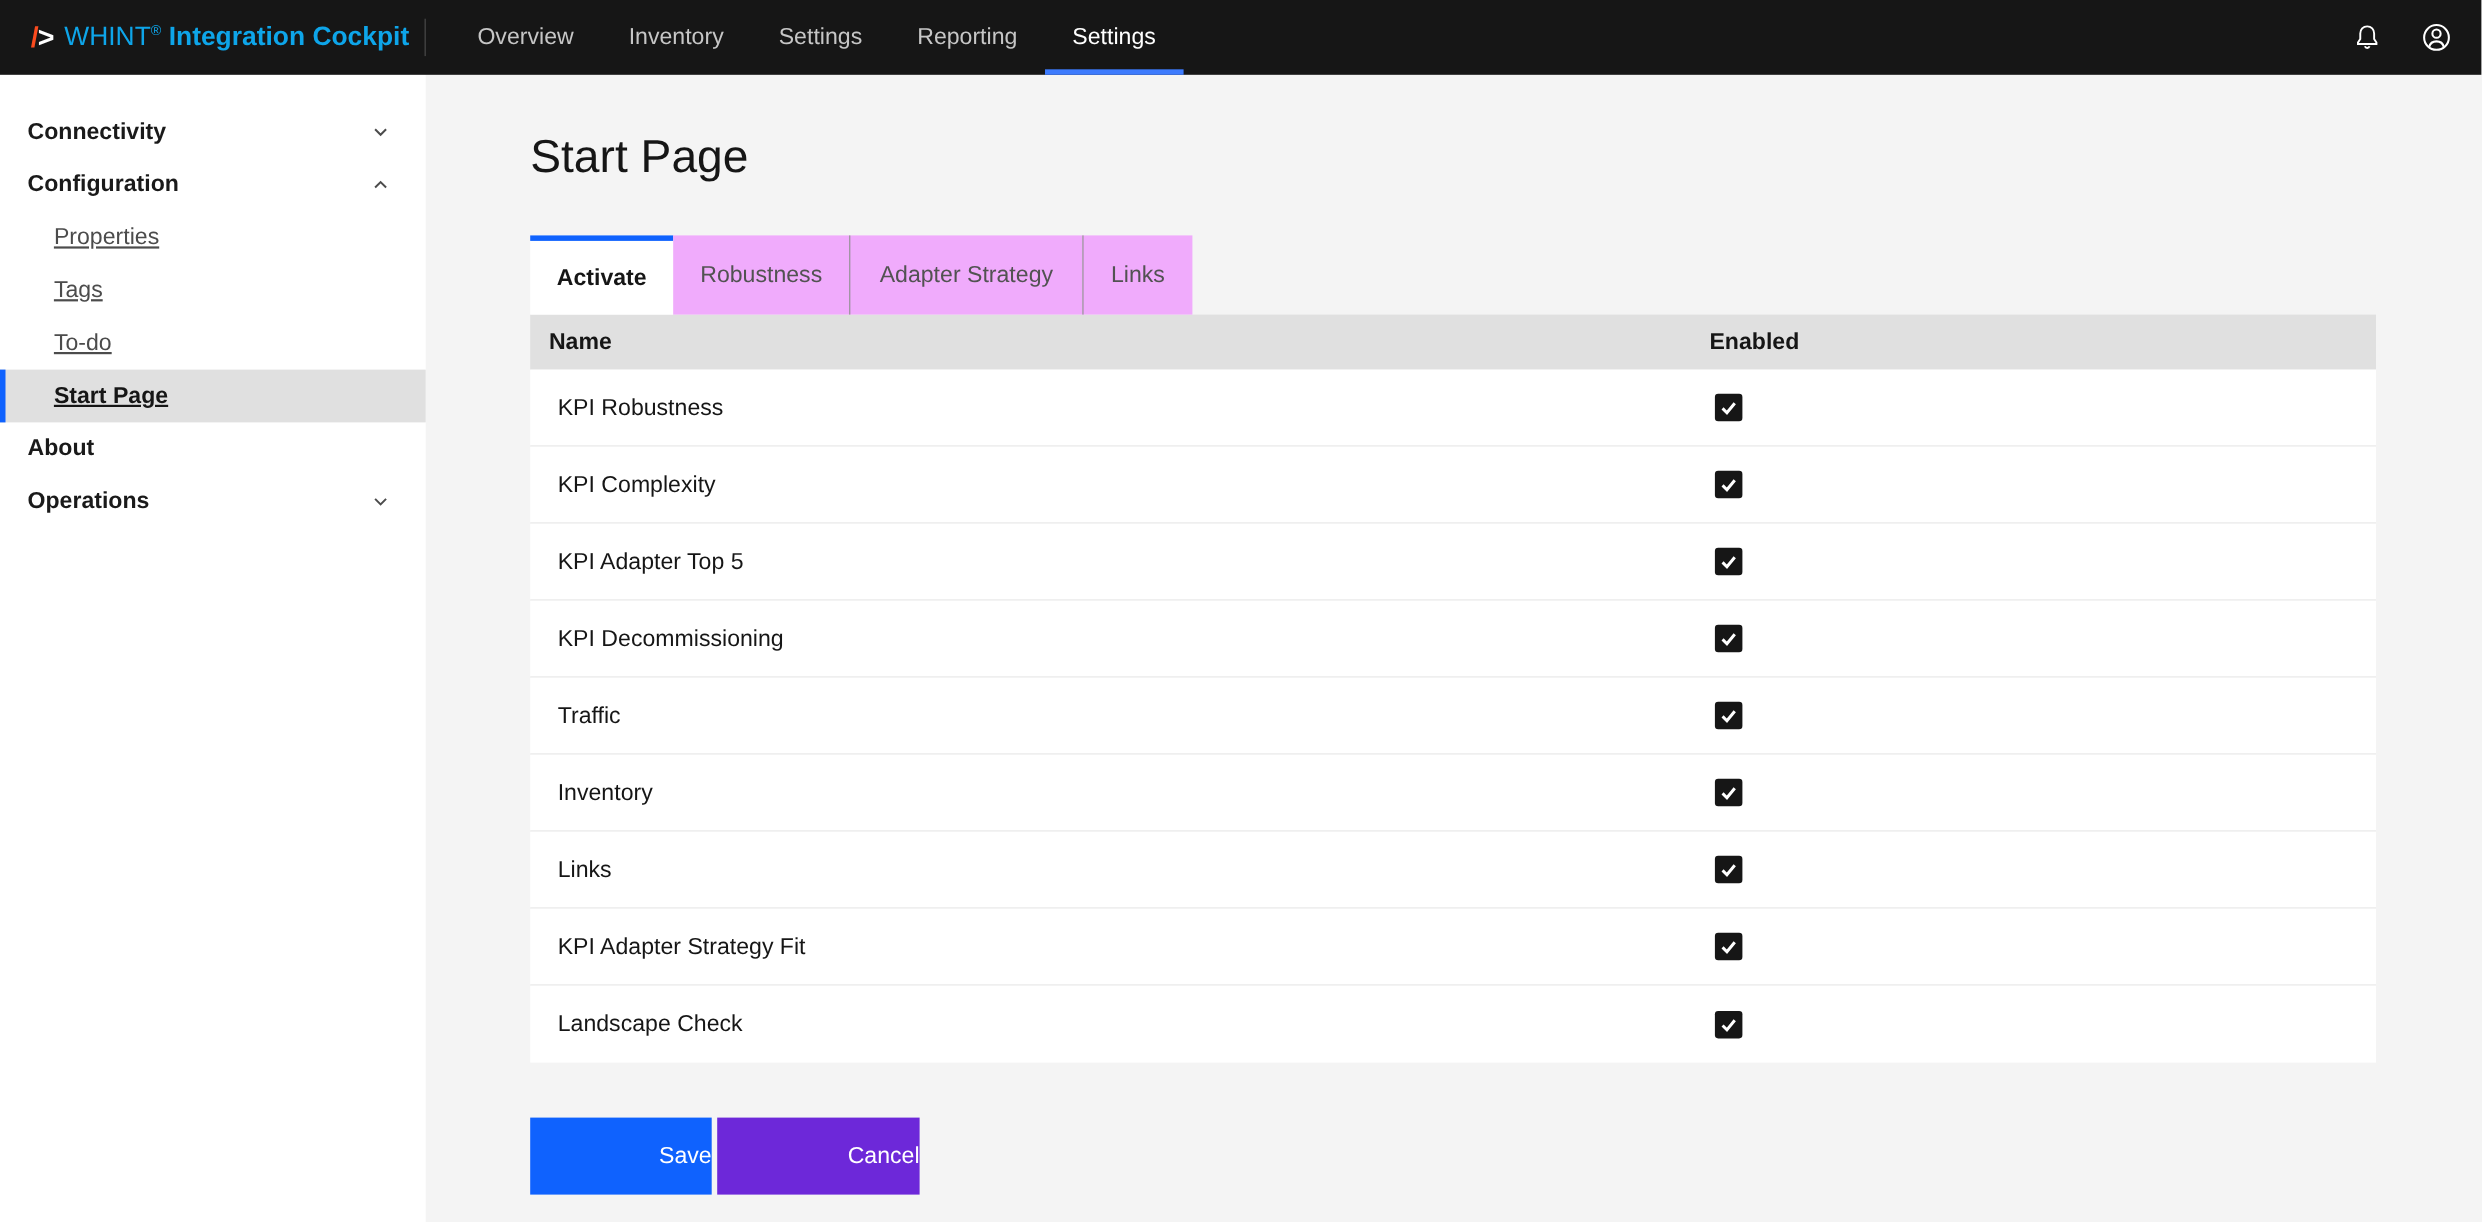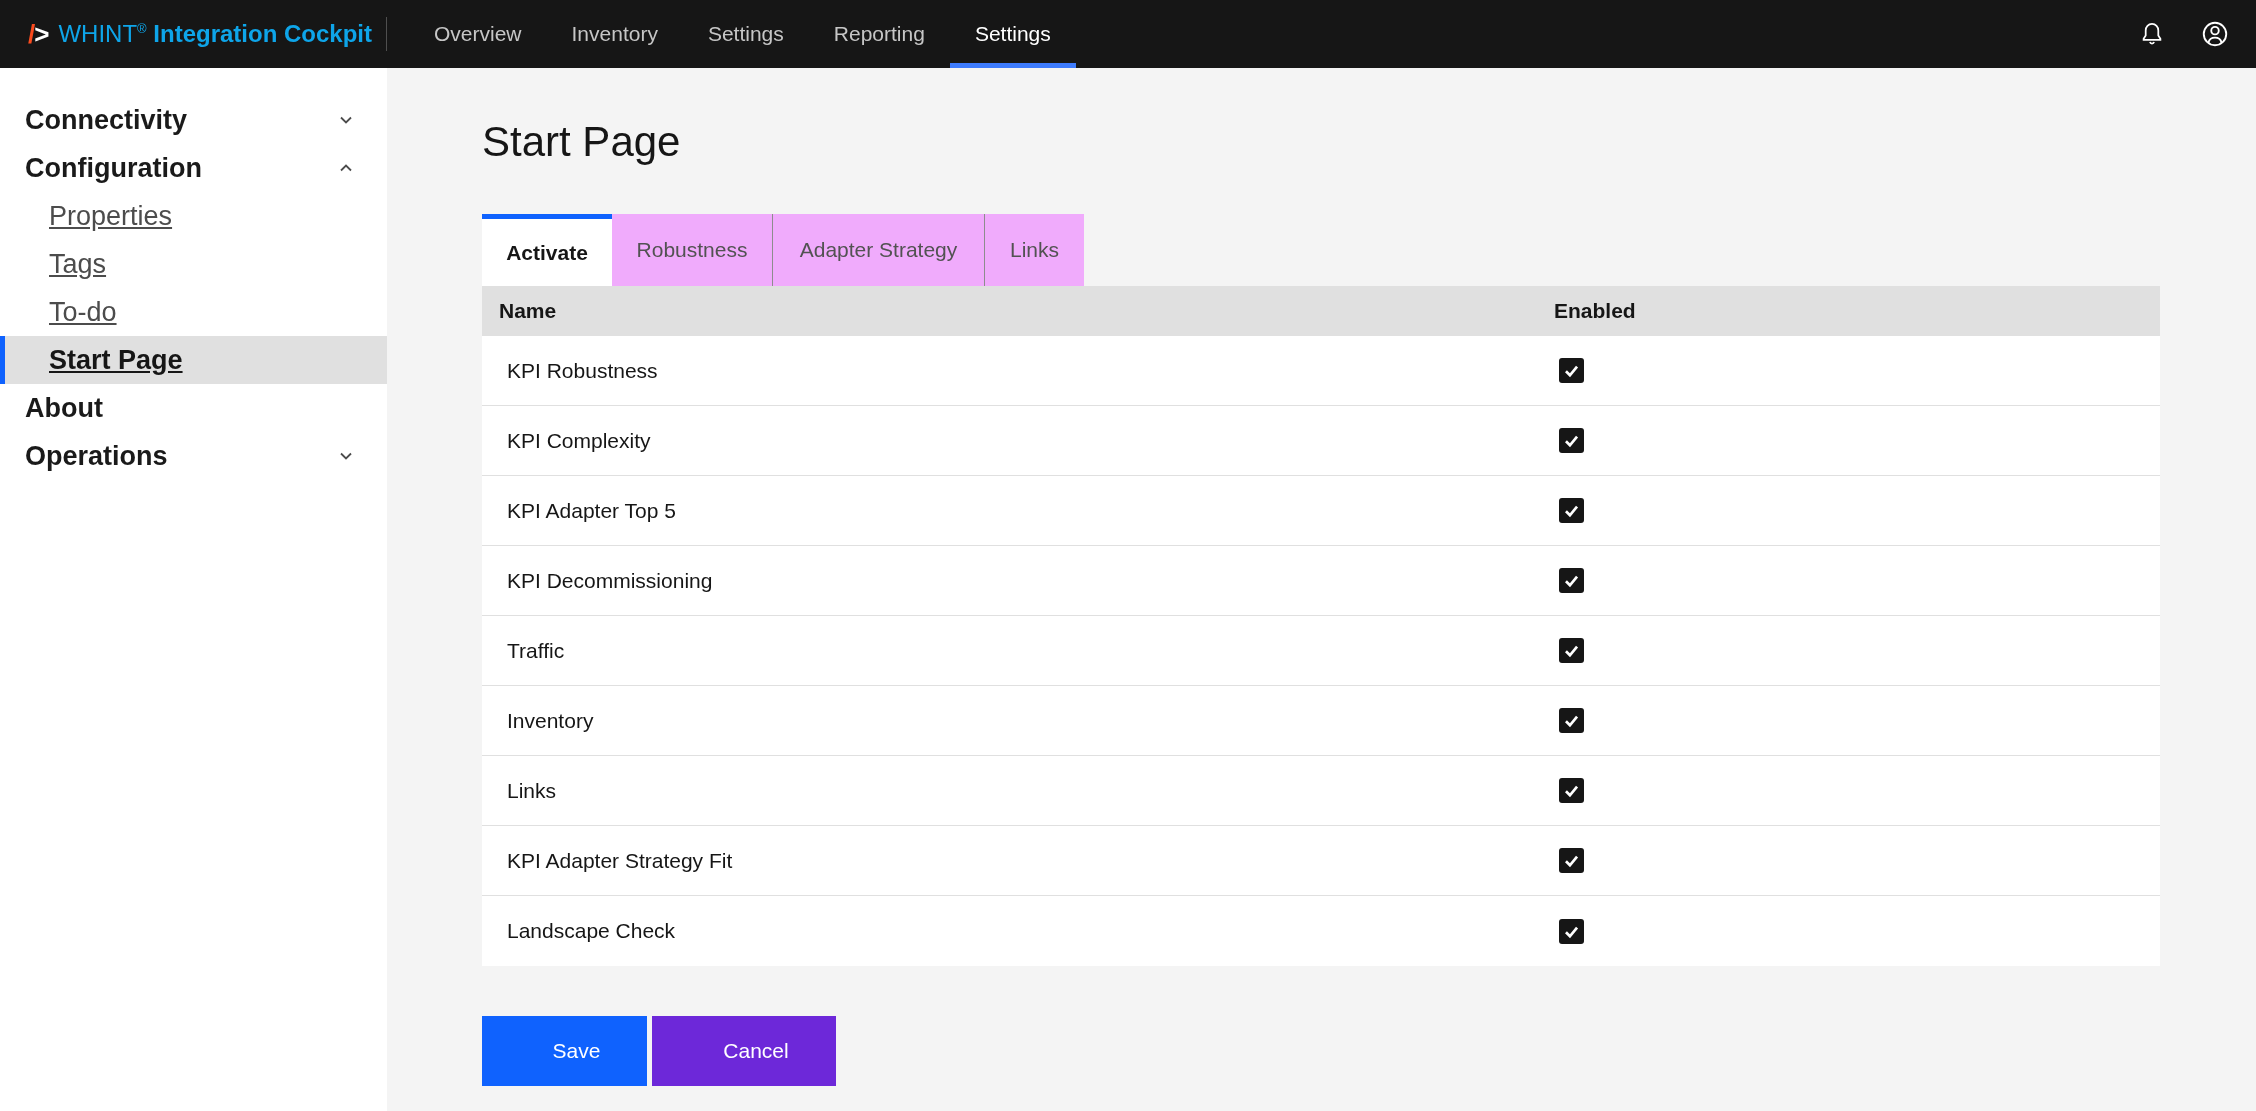--- a/index.html
+++ b/index.html
@@ -19,21 +19,21 @@
   .topnav { display:flex; align-items:stretch; height:100%; margin-left:22px; }
   .topnav-item { position:relative; display:flex; align-items:center; padding:0 25px; font-size:21px; color:#c6c6c6; cursor:pointer; }
   .topnav-item.active { color:#ffffff; }
   .topnav-item.active::after { content:""; position:absolute; left:0; right:0; bottom:0; height:5px; background:#3d7bfd; }
   .header-actions { margin-left:auto; display:flex; align-items:center; gap:34px; padding-right:26px; }
   .icon-btn { background:none; border:none; cursor:pointer; display:flex; align-items:center; }
 
   
   .page { display:flex; height:1043px; width:100%; }
   .sidebar { width:387px; flex:0 0 auto; background:#ffffff; padding-top:28px; }
-  .side-item { height:48px; display:flex; align-items:center; font-size:27px; cursor:pointer; }
+  .side-item { height:48px; display:flex; align-items:center; font-size:21px; cursor:pointer; }
   .side-section { padding-left:25px; font-weight:700; color:#1a1a1a; justify-content:space-between; padding-right:31px; }
   .side-sub { padding-left:49px; color:#4c4c4c;text-decoration:underline; }
   .side-sub.selected { background:#e0e0e0; border-left:5px solid #0f62fe; padding-left:44px; color:#161616; font-weight:700; }
   .chev { display:block; }
 
   .main { flex:1; padding-left:95px; }
   .page-title { font-size:42px; font-weight:400; color:#161616; margin-top:50px; letter-spacing:0; }
 
   
   .tabs { display:flex; margin-top:48px; }
@@ -46,21 +46,21 @@
   .table { width:1678px; }
   .thead { display:grid; grid-template-columns:1072px 1fr; align-items:center; height:50px; background:#e0e0e0; font-weight:700; font-size:21px; }
   .th-name { padding-left:17px; }
   .trow { display:grid; grid-template-columns:1072px 1fr; align-items:center; height:70px; background:#ffffff; border-bottom:1px solid #e0e0e0; font-size:21px; }
   .trow:last-child { border-bottom:none; }
   .td-name { padding-left:25px; color:#161616; }
   .checkbox { width:25px; height:25px; background:#161616; border-radius:3px; margin-left:5px; display:flex; align-items:center; justify-content:center; cursor:pointer; }
 
   
   .actions { display:flex; gap:5px; margin-top:50px; }
-  .btn { height:70px; border:none; font-family:"Liberation Sans", sans-serif; font-size:21px; color:#ffffff; text-align:center; padding-left:24px; cursor:pointer; }
+  .btn { height:70px; border:none; font-family:"Liberation Sans", sans-serif; font-size:21px; color:#ffffff; text-align:right; padding-left:24px; cursor:pointer; }
   .btn-save { width:165px; background:#0f62fe; }
   .btn-cancel { width:184px; background:#6d28d9; }
 </style>
 </head>
 <body>
 
 <div class="header">
   <div class="logo">
     <span class="logo-mark"><span class="logo-slash">/</span><span class="logo-arrow">&gt;</span></span>
     <span class="brand"><span>WHINT</span><span class="reg">®</span>&nbsp;<span class="brand-bold">Integration Cockpit</span></span>

